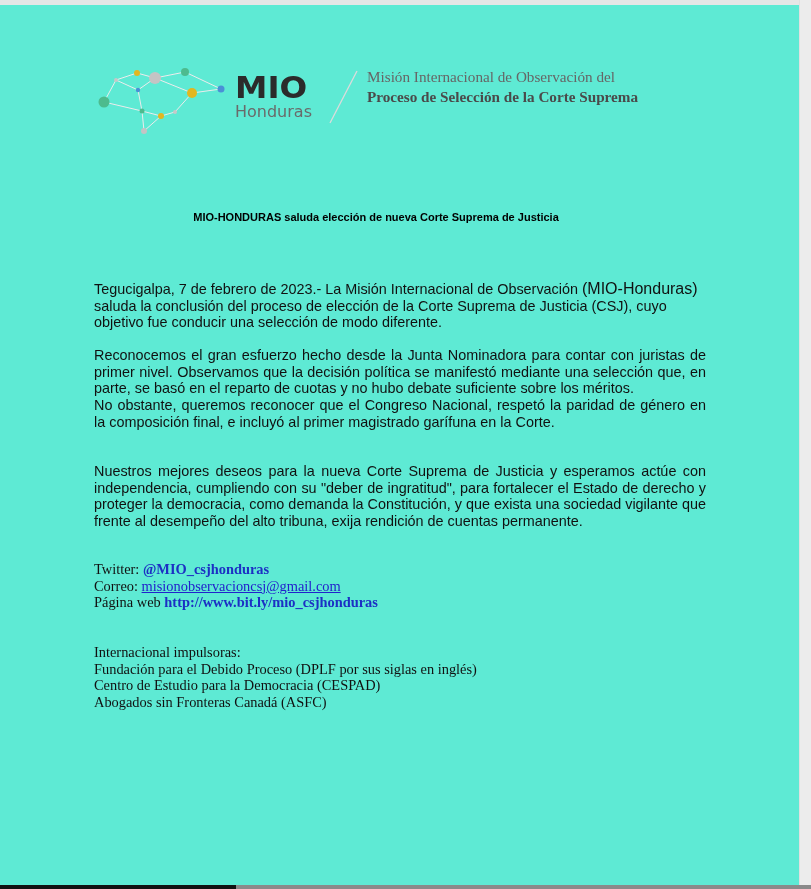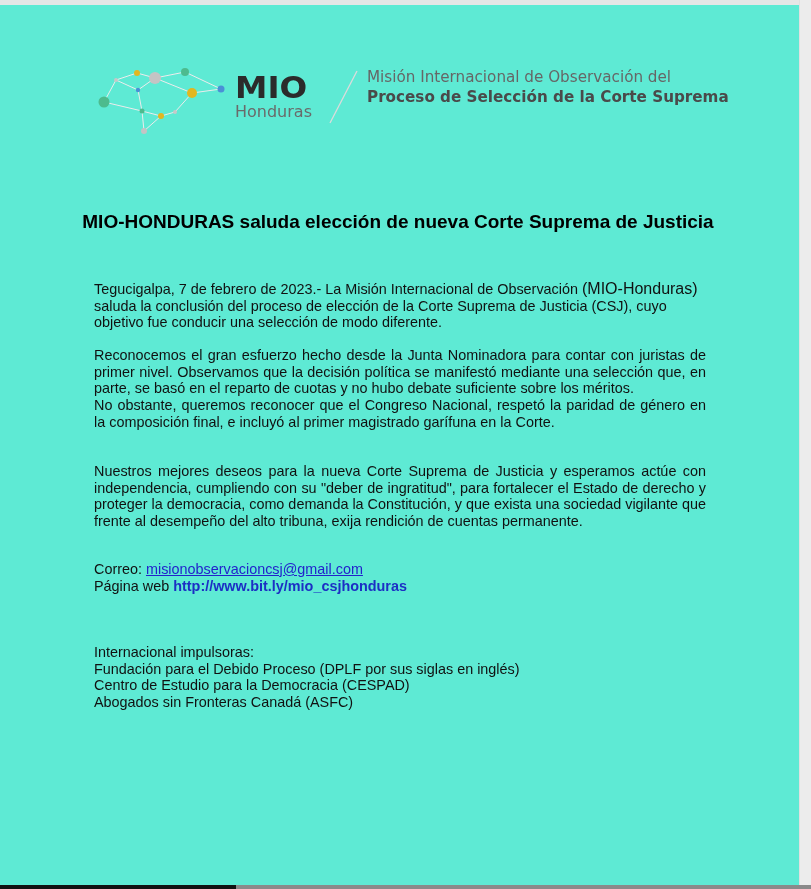--- a/index.html
+++ b/index.html
@@ -31,39 +31,39 @@
   .logo-slash { position:absolute; left:325px; top:64px; width:40px; height:58px; }
   .logo-tagline {
     position:absolute; left:367px; top:62px;
     font-family:"DejaVu Sans", sans-serif; font-size:15.2px; line-height:20px; color:#666;
     white-space:nowrap;
   }
   .logo-tagline b { color:#4a4a4a; }
 
   .title {
     position:absolute; left:0; width:752px; top:206px; text-align:center;
-    font-weight:bold; font-size:19px; color:#000;padding-left:22px;
+    font-weight:bold; font-size:11px; color:#000;
   }
 
   .body-text {
     position:absolute; left:94px; width:612px;
     font-size:14.4px; line-height:16.5px; color:#111; text-align:justify;
   }
   .p1 { top:276px; text-align:left; }
   .p1 .big { font-size:16px; }
   .p2 { top:342px; }
   .p3 { top:392px; }
   .p4 { top:458px; }
 
   .contacts { position:absolute; left:94px; top:556px; font-size:14.4px; line-height:16.5px; color:#111; }
   .contacts .bl { color:#1c2fc4; font-weight:bold; }
   .contacts a { color:#2222cc; text-decoration:underline; }
 
   .orgs { position:absolute; left:94px; top:639px; font-size:14.4px; line-height:16.5px; color:#111; }
-  .line { display:block; white-space:nowrap; }
+  .line { display:block; white-space:nowrap;font-family:Liberation Serif, serif; }
 </style>
 </head>
 <body>
 
 <div class="top-bar"></div>
 
 <div class="page">
 
   <svg class="logo-graph" viewBox="90 55 145 80" xmlns="http://www.w3.org/2000/svg">
     <g stroke="#ececec" stroke-width="1" fill="none">
@@ -114,20 +114,21 @@
 
   <div class="body-text p1">
     <span>Tegucigalpa, 7 de febrero de 2023.- La Misión Internacional de Observación </span><span class="big">(MIO-Honduras)</span><span> saluda la conclusión del proceso de elección de la Corte Suprema de Justicia (CSJ), cuyo objetivo fue conducir una selección de modo diferente.</span>
   </div>
 
   <div class="body-text p2">Reconocemos el gran esfuerzo hecho desde la Junta Nominadora para contar con juristas de primer nivel. Observamos que la decisión política se manifestó mediante una selección que, en parte, se basó en el reparto de cuotas y no hubo debate suficiente sobre los méritos.</div>
   <div class="body-text p3">No obstante, queremos reconocer que el Congreso Nacional, respetó la paridad de género en la composición final, e incluyó al primer magistrado garífuna en la Corte.</div>
   <div class="body-text p4">Nuestros mejores deseos para la nueva Corte Suprema de Justicia y esperamos actúe con independencia, cumpliendo con su "deber de ingratitud", para fortalecer el Estado de derecho y proteger la democracia, como demanda la Constitución, y que exista una sociedad vigilante que frente al desempeño del alto tribuna, exija rendición de cuentas permanente.</div>
 
   <div class="contacts">
+    <span class="line"><span>Twitter: </span><span class="bl">@MIO_csjhonduras</span></span>
     <span class="line"><span>Correo: </span><a>misionobservacioncsj@gmail.com</a></span>
     <span class="line"><span>Página web </span><span class="bl">http://www.bit.ly/mio_csjhonduras</span></span>
   </div>
 
   <div class="orgs">
     <span class="line">Internacional impulsoras:</span>
     <span class="line">Fundación para el Debido Proceso (DPLF por sus siglas en inglés)</span>
     <span class="line">Centro de Estudio para la Democracia (CESPAD)</span>
     <span class="line">Abogados sin Fronteras Canadá (ASFC)</span>
   </div>

